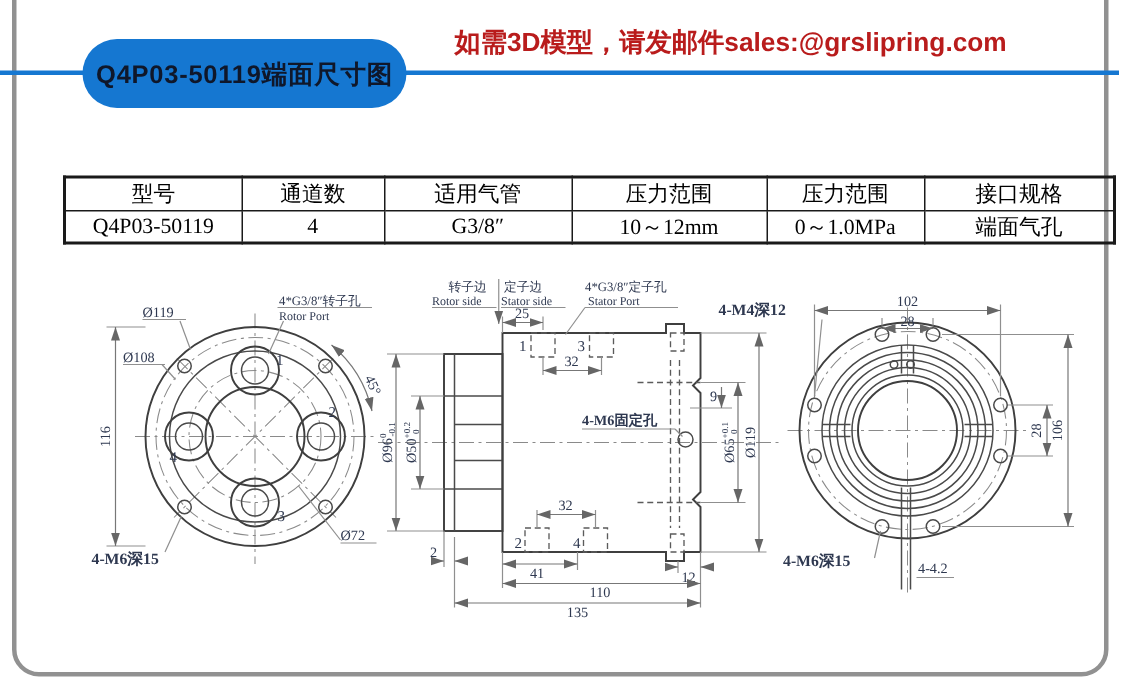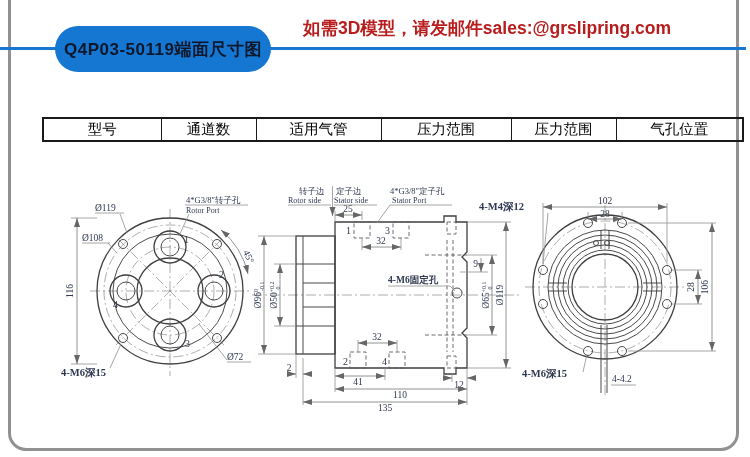--- a/index.html
+++ b/index.html
@@ -62,21 +62,29 @@
         <col style="width:105px">
         <col style="width:127px">
     </colgroup>
     <tbody>
         <tr class="hd">
       <td>型号</td>
       <td>通道数</td>
       <td>适用气管</td>
       <td>压力范围</td>
       <td>压力范围</td>
-      <td>气孔位置</td>
+      <td>接口规格</td>
+    </tr>
+    <tr class="val">
+      <td>Q4P03-50119</td>
+      <td>4</td>
+      <td>G3/8″</td>
+      <td>10～12mm</td>
+      <td>0～1.0MPa</td>
+      <td>端面气孔</td>
     </tr>
   </tbody>
     </table>
 
   <svg class="draw" width="750" height="265" viewBox="0 170 750 265">
     <defs>
       <marker id="arr" markerWidth="10" markerHeight="8" refX="9" refY="4" orient="auto-start-reverse" markerUnits="userSpaceOnUse">
         <path d="M0,1 L9,4 L0,7 z" fill="#666"></path>
       </marker>
     </defs>

